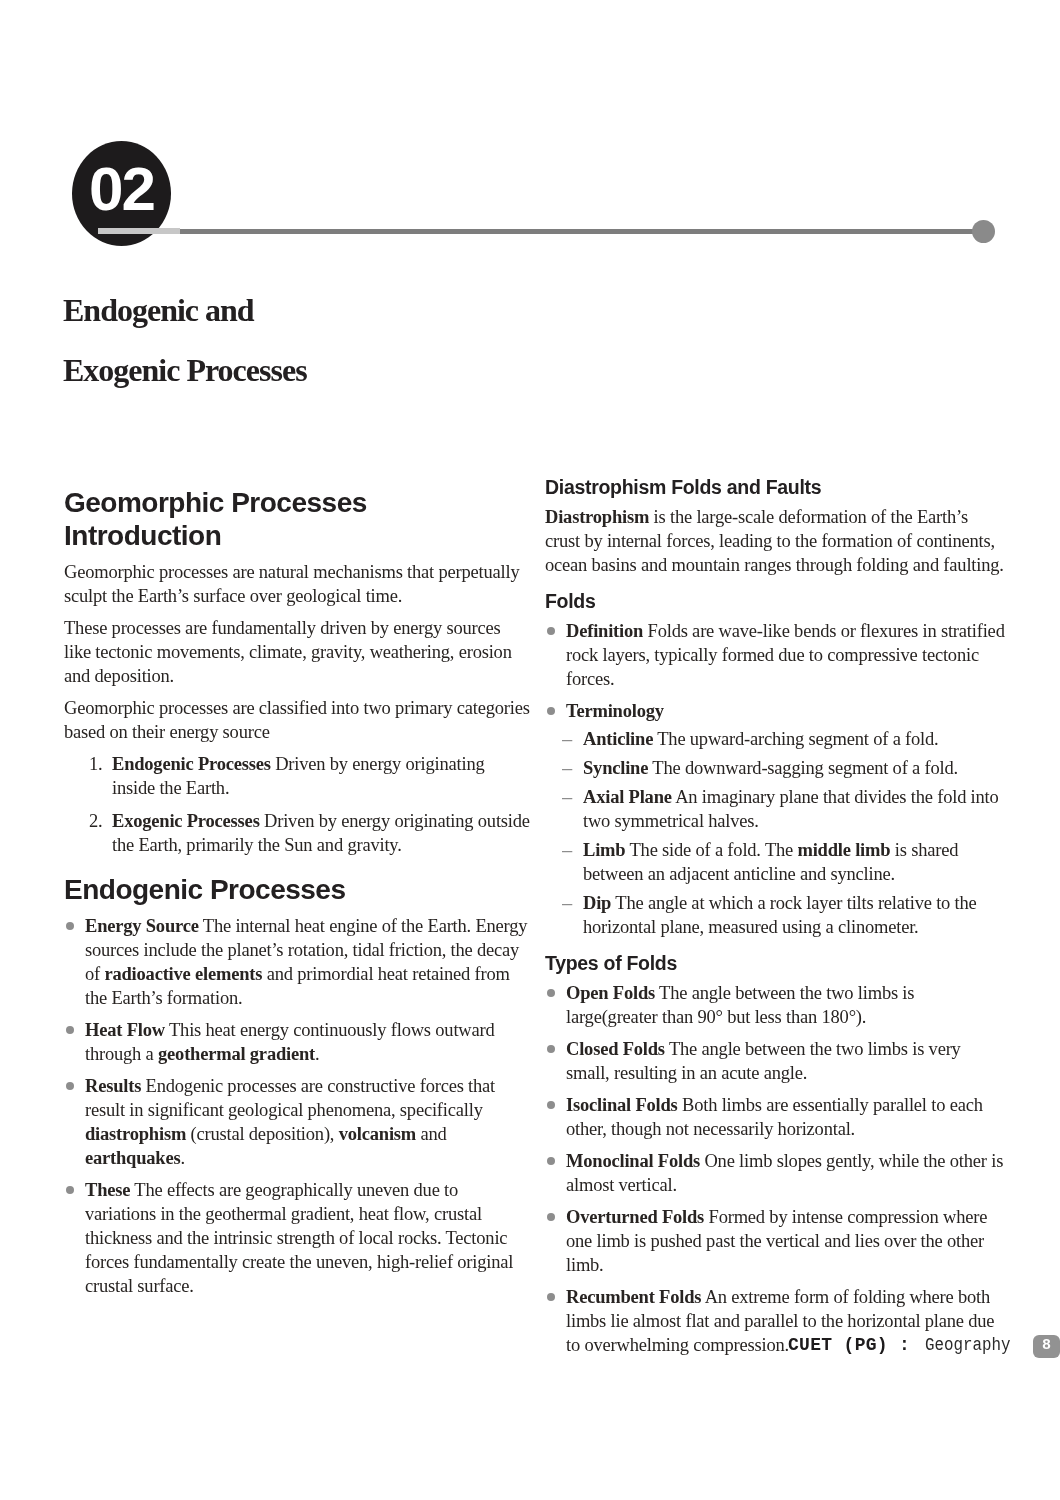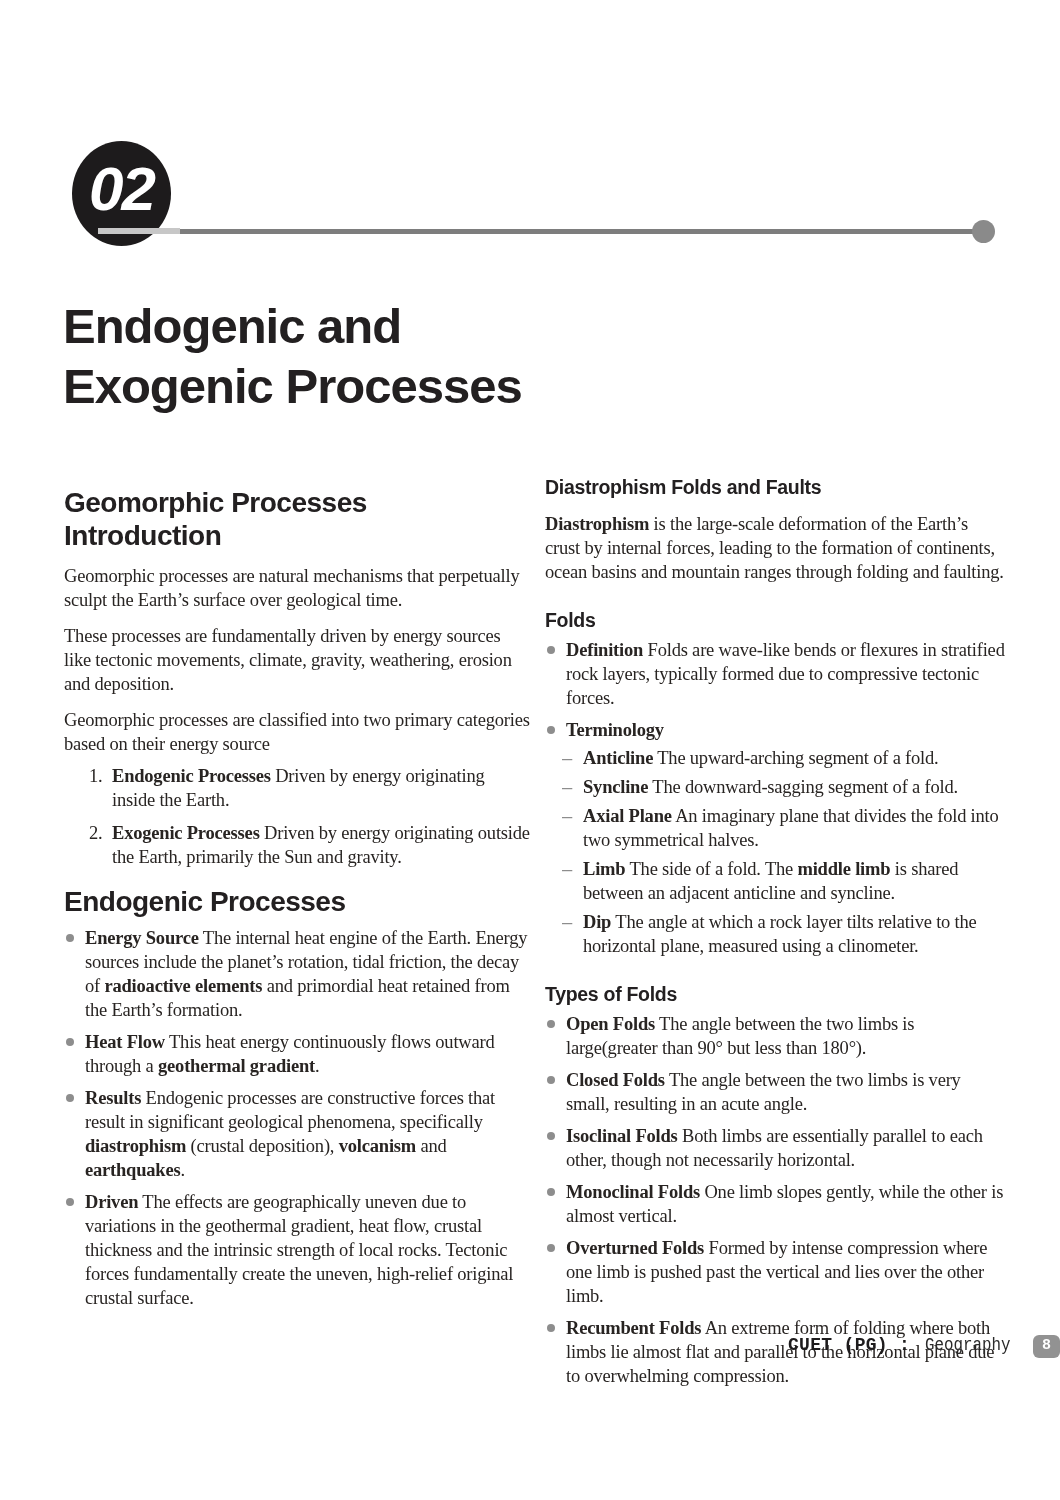--- a/index.html
+++ b/index.html
@@ -24,21 +24,20 @@
     z-index: 1;
   }
   .chapter-badge span {
     font-family: "Liberation Sans", sans-serif;
     font-weight: 700;
     font-size: 62px;
     letter-spacing: -2px;
     color: #ffffff;
     line-height: 1;
     padding-bottom: 10px;
-    font-style: italic;
   }
   .rule-light {
     position: absolute;
     left: 98px; top: 228px;
     width: 82px; height: 6px;
     background: #c7c7c7;
     z-index: 2;
   }
   .rule-dark {
     position: absolute;
@@ -50,25 +49,25 @@
     position: absolute;
     left: 972px; top: 220px;
     width: 23px; height: 23px;
     border-radius: 50%;
     background: #8a8a8a;
   }
 
   
   .chapter-title {
     position: absolute;
-    left: 63px; top: 296px;
+    left: 63px; top: 280px;
     margin: 0;
-    font-family: Liberation Sans, sans-serif;
-    font-weight: 700;
-    font-size: 49px;
+    font-family: Liberation Serif, serif;
+    font-weight: 700;
+    font-size: 32px;
     line-height: 60px;
     letter-spacing: -1px;
     color: #232021;
   }
 
   
   .col {
     position: absolute;
     font-size: 18.5px;
     line-height: 24px;
@@ -90,23 +89,23 @@
   .col h2:not(:first-child) { margin-top: 16px; }
   .col h3 {
     font-family: "Liberation Sans", sans-serif;
     font-weight: 700;
     font-size: 19.5px;
     line-height: 25px;
     letter-spacing: -0.3px;
     color: #232021;
     margin: 0 0 5px 0;
   }
-  .col h3:not(:first-child) { margin-top: 24px; }
-
-  .para { margin: 12px 0 8px 0; }
+  .col h3:not(:first-child) { margin-top: 12px; }
+
+  .para { margin: 4px 0 8px 0; }
 
   ol.numbered { list-style: none; margin: 2px 0 10px 0; padding: 0; }
   ol.numbered li { position: relative; padding-left: 48px; margin-bottom: 9px; }
   ol.numbered .num { position: absolute; left: 25px; }
 
   ul.bullets { list-style: none; margin: 0 0 8px 0; padding: 0; }
   ul.bullets > li { position: relative; padding-left: 21px; margin-bottom: 8px; }
   ul.bullets > li > .dot {
     position: absolute; left: 2px; top: 8px;
     width: 8px; height: 8px; border-radius: 50%;
@@ -177,21 +176,21 @@
       <p class="para"><span>Geomorphic processes are classified into two primary categories based on their energy source</span></p>
       <ol class="numbered">
         <li><span class="num">1.</span><b>Endogenic Processes</b><span> Driven by energy originating inside the Earth.</span></li>
         <li><span class="num">2.</span><b>Exogenic Processes</b><span> Driven by energy originating outside the Earth, primarily the Sun and gravity.</span></li>
       </ol>
       <h2><span>Endogenic Processes</span></h2>
       <ul class="bullets">
         <li><span class="dot"></span><b>Energy Source</b><span> The internal heat engine of the Earth. Energy sources include the planet’s rotation, tidal friction, the decay of </span><b>radioactive elements</b><span> and primordial heat retained from the Earth’s formation.</span></li>
         <li><span class="dot"></span><b>Heat Flow</b><span> This heat energy continuously flows outward through a </span><b>geothermal gradient</b><span>.</span></li>
         <li><span class="dot"></span><b>Results</b><span> Endogenic processes are constructive forces that result in significant geological phenomena, specifically </span><b>diastrophism</b><span> (crustal deposition), </span><b>volcanism</b><span> and </span><b>earthquakes</b><span>.</span></li>
-        <li><span class="dot"></span><b>Driven</b><span> The effects are geographically uneven due to variations in the geothermal gradient, heat flow, crustal thickness and the intrinsic strength of local rocks. Tectonic forces fundamentally create the uneven, high-relief original crustal surface.</span></li>
+        <li><span class="dot"></span><b>These</b><span> The effects are geographically uneven due to variations in the geothermal gradient, heat flow, crustal thickness and the intrinsic strength of local rocks. Tectonic forces fundamentally create the uneven, high-relief original crustal surface.</span></li>
       </ul>
     </div>
   <div class="col col-right" id="col-right">
       <h3><span>Diastrophism Folds and Faults</span></h3>
       <p class="para"><b>Diastrophism</b><span> is the large-scale deformation of the Earth’s crust by internal forces, leading to the formation of continents, ocean basins and mountain ranges through folding and faulting.</span></p>
       <h3><span>Folds</span></h3>
       <ul class="bullets">
         <li><span class="dot"></span><b>Definition</b><span> Folds are wave-like bends or flexures in stratified rock layers, typically formed due to compressive tectonic forces.</span></li>
         <li><span class="dot"></span><b>Terminology</b><ul class="sub">
             <li><span class="dash">–</span><b>Anticline</b><span> The upward-arching segment of a fold.</span></li>

